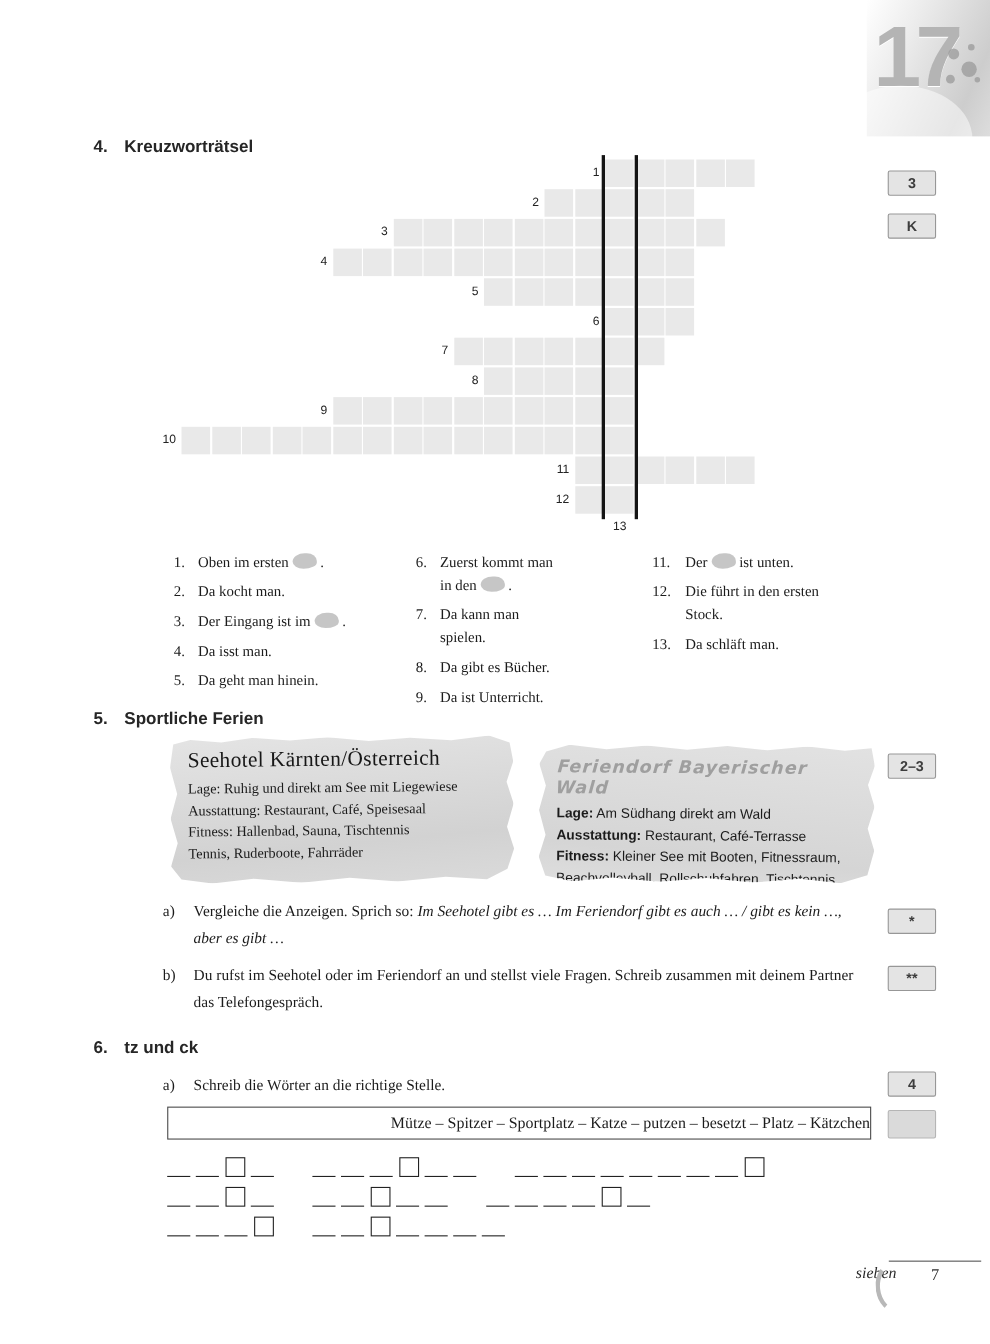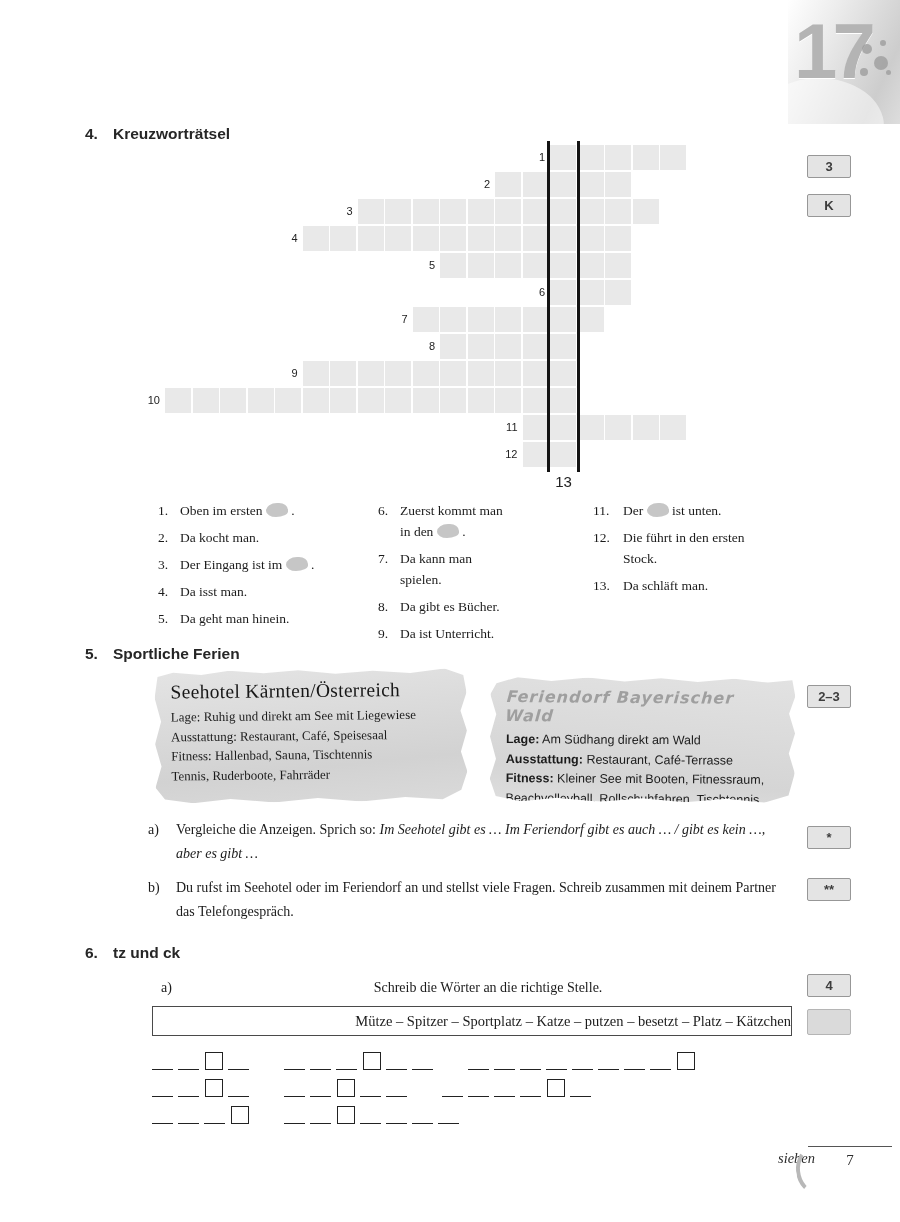--- a/index.html
+++ b/index.html
@@ -34,21 +34,21 @@
   .mbox-empty{height:24px;background:#dadada;border-color:#b5b5b5;}
 
   
   .grid-host{position:absolute;left:0;top:145px;width:900px;height:330px;}
   .ccell{position:absolute;width:26px;height:25px;background:#e9e9e9;}
   .cnum{position:absolute;width:22px;text-align:right;font-family:"Liberation Sans",sans-serif;
         font-size:11px;color:#222;}
   .sline{position:absolute;width:2.5px;background:#141414;top:141px;height:331px;}
   .sl-left{left:547px;} .sl-right{left:577px;}
   .sol-label{position:absolute;left:550px;top:473px;width:27px;text-align:center;
-        font-family:"Liberation Sans",sans-serif;font-size:15px;color:#222;}
+        font-family:"Liberation Sans",sans-serif;font-size:11px;color:#222;}
 
   
   .clues{position:absolute;top:500px;left:0;width:900px;}
   .clue-col{position:absolute;list-style:none;margin:0;padding:0;
         font-size:13.5px;line-height:21px;color:#1b1b1b;}
   .clue-col li{position:relative;padding-left:22px;margin-bottom:6px;}
   .col-1{left:158px;width:195px;}
   .col-2{left:378px;width:135px;}
   .col-3{left:593px;width:172px;}
   .col-3 li{padding-left:30px;}
@@ -275,21 +275,21 @@
   <div class="task" style="top:818px;">
     <span class="t-letter">a)</span><span class="t-text"><span>Vergleiche die Anzeigen. Sprich so: </span><span class="t-italic">Im Seehotel gibt es … Im Feriendorf gibt es auch … / gibt es kein …, aber es gibt …</span></span>
   </div>
   <div class="task" style="top:876px;">
     <span class="t-letter">b)</span><span class="t-text"><span>Du rufst im Seehotel oder im Feriendorf an und stellst viele Fragen. Schreib zusammen mit deinem Partner das Telefongespräch.</span></span>
   </div>
 
   <div class="sec-head" style="top:944px;">
     <span class="sec-num">6.</span><span>tz und ck</span>
   </div>
-  <div class="task" style="top:976px;text-align:center;">
+  <div class="task" style="top:976px;">
     <span class="t-letter">a)</span><span class="t-text">Schreib die Wörter an die richtige Stelle.</span>
   </div>
   <div class="word-box">Mütze – Spitzer – Sportplatz – Katze – putzen – besetzt – Platz – Kätzchen</div>
   <div class="blanks">
       <div class="brow">
         <div class="bword">
           <span class="dash"></span>
           <span class="dash"></span>
           <span class="sbox"></span>
           <span class="dash"></span>

